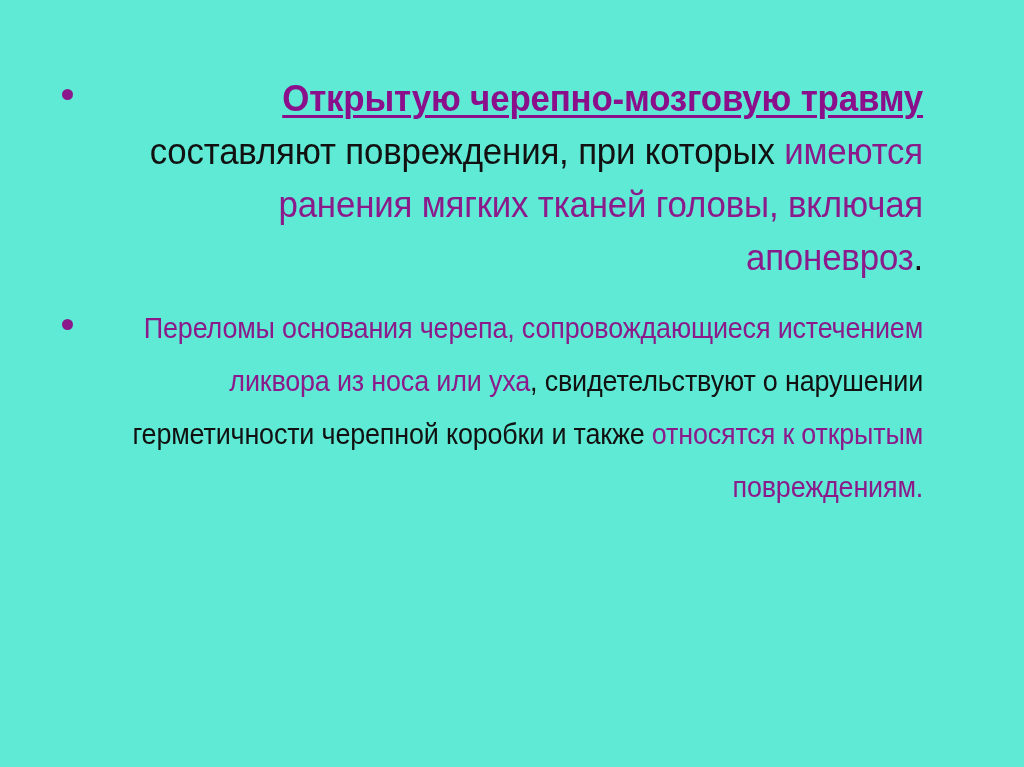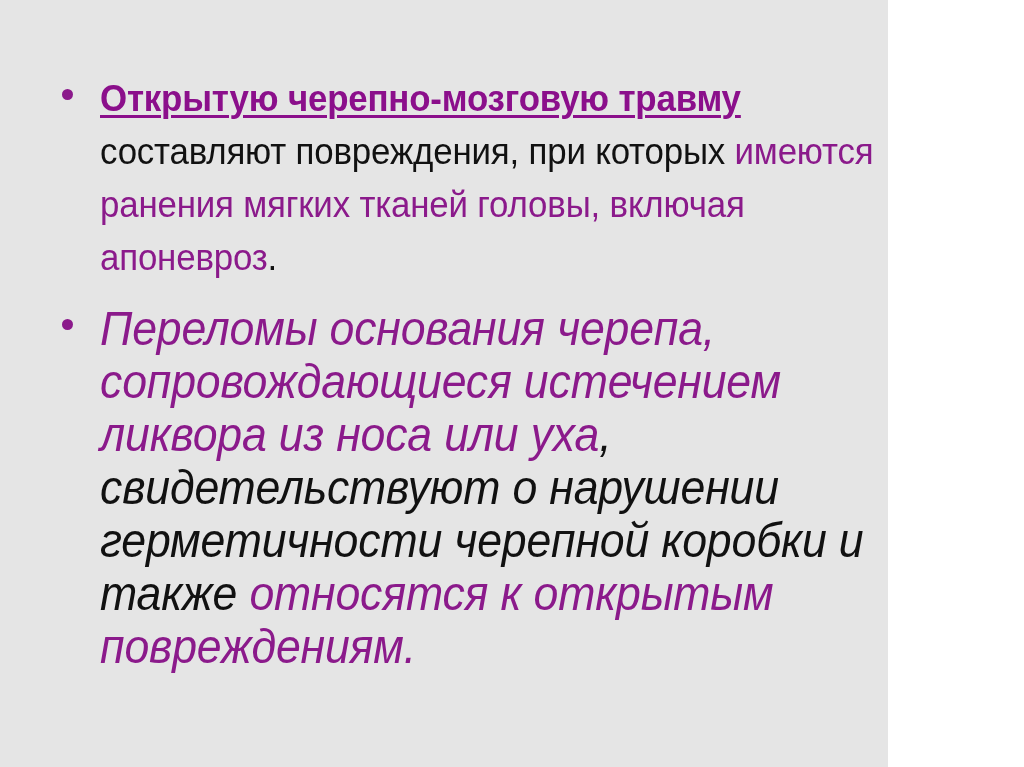--- a/index.html
+++ b/index.html
@@ -10,24 +10,25 @@
   }
   body {
     width: 1024px;
     height: 767px;
     overflow: hidden;
     font-family: "Liberation Sans", "DejaVu Sans", sans-serif;
   }
 
   .slide {
     position: relative;
-    width: 888px;
+    width: 1024px;
     height: 767px;
-    background: #e5e5e5;
+    background: #5eead4;
     box-sizing: border-box;
+    text-align: right;
   }
 
   .content-body {
     position: absolute;
     left: 55px;
     top: 72px;
     width: 930px;
   }
 
   .bullet-block {
@@ -52,23 +53,22 @@
     line-height: 53px;
     letter-spacing: -0.2px;
     font-family: "Liberation Sans Narrow", "Liberation Sans", "DejaVu Sans Condensed", "DejaVu Sans", sans-serif;
     font-stretch: condensed;
     word-spacing: 0px;
     color: #1a1a1a;
     white-space: normal;
   }
 
   .bullet-text.second {
-    font-size: 48px;
+    font-size: 29px;
     line-height: 53px;
-    font-style: italic;
   }
 
   
   .run-purple   { color: #8B1A8B; }
   .run-black    { color: #111111; }
 
   .run-head {
     color: #8B0F8B;
     font-weight: bold;
     text-decoration: underline;

